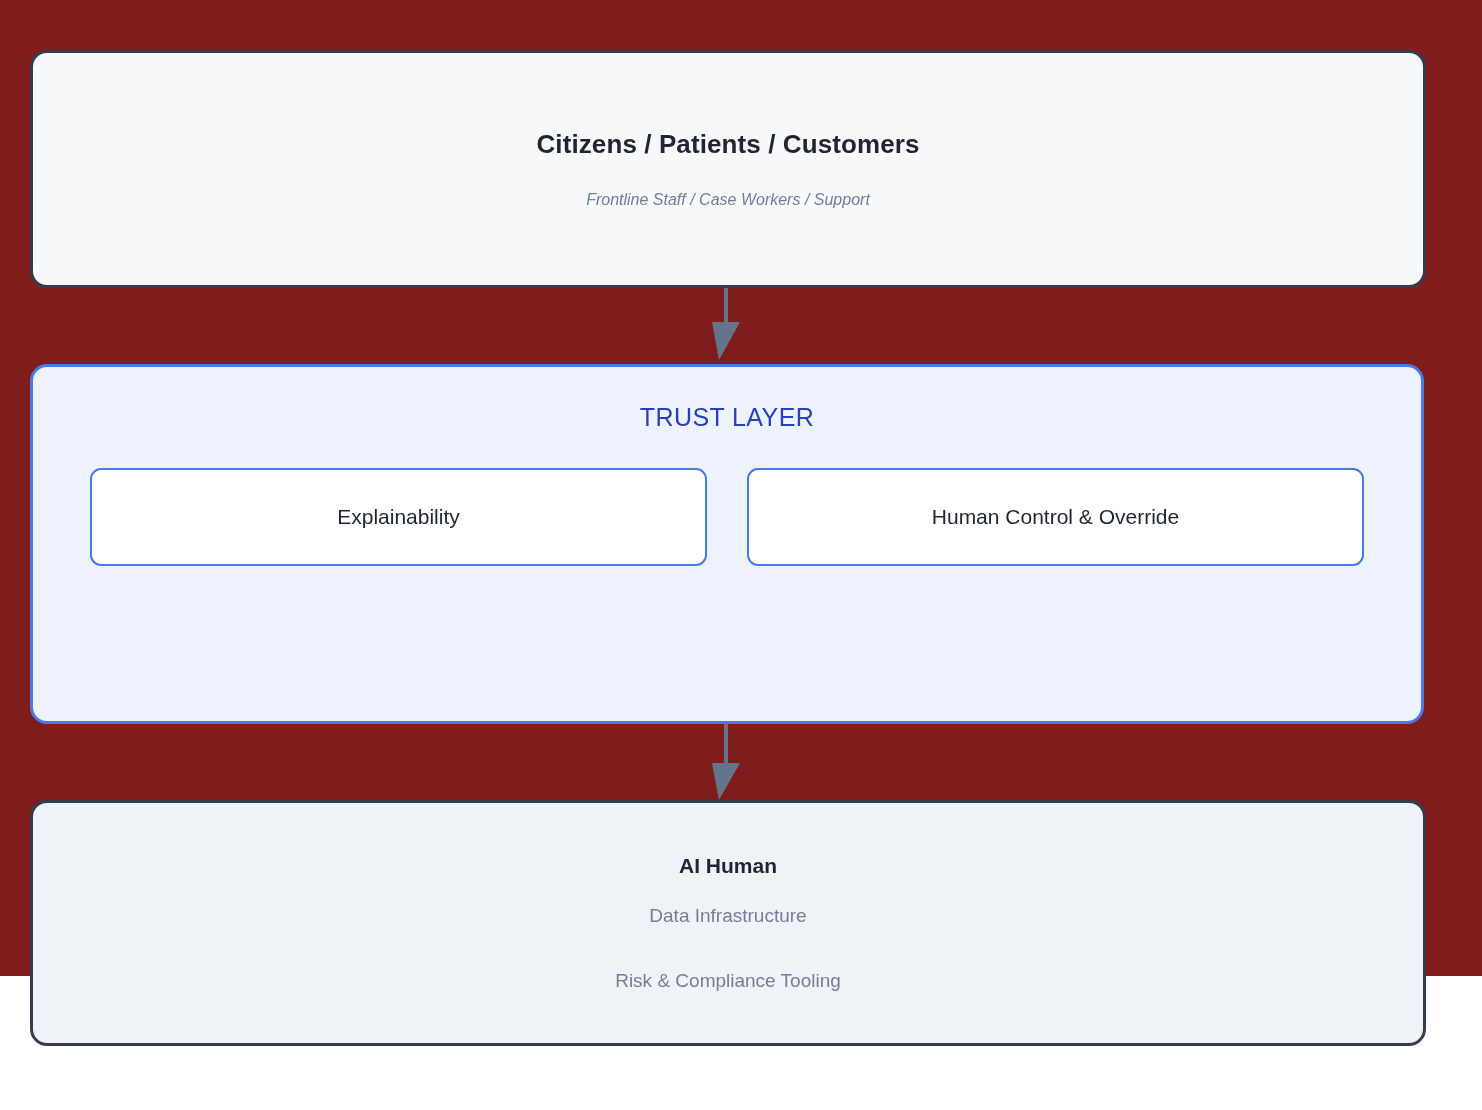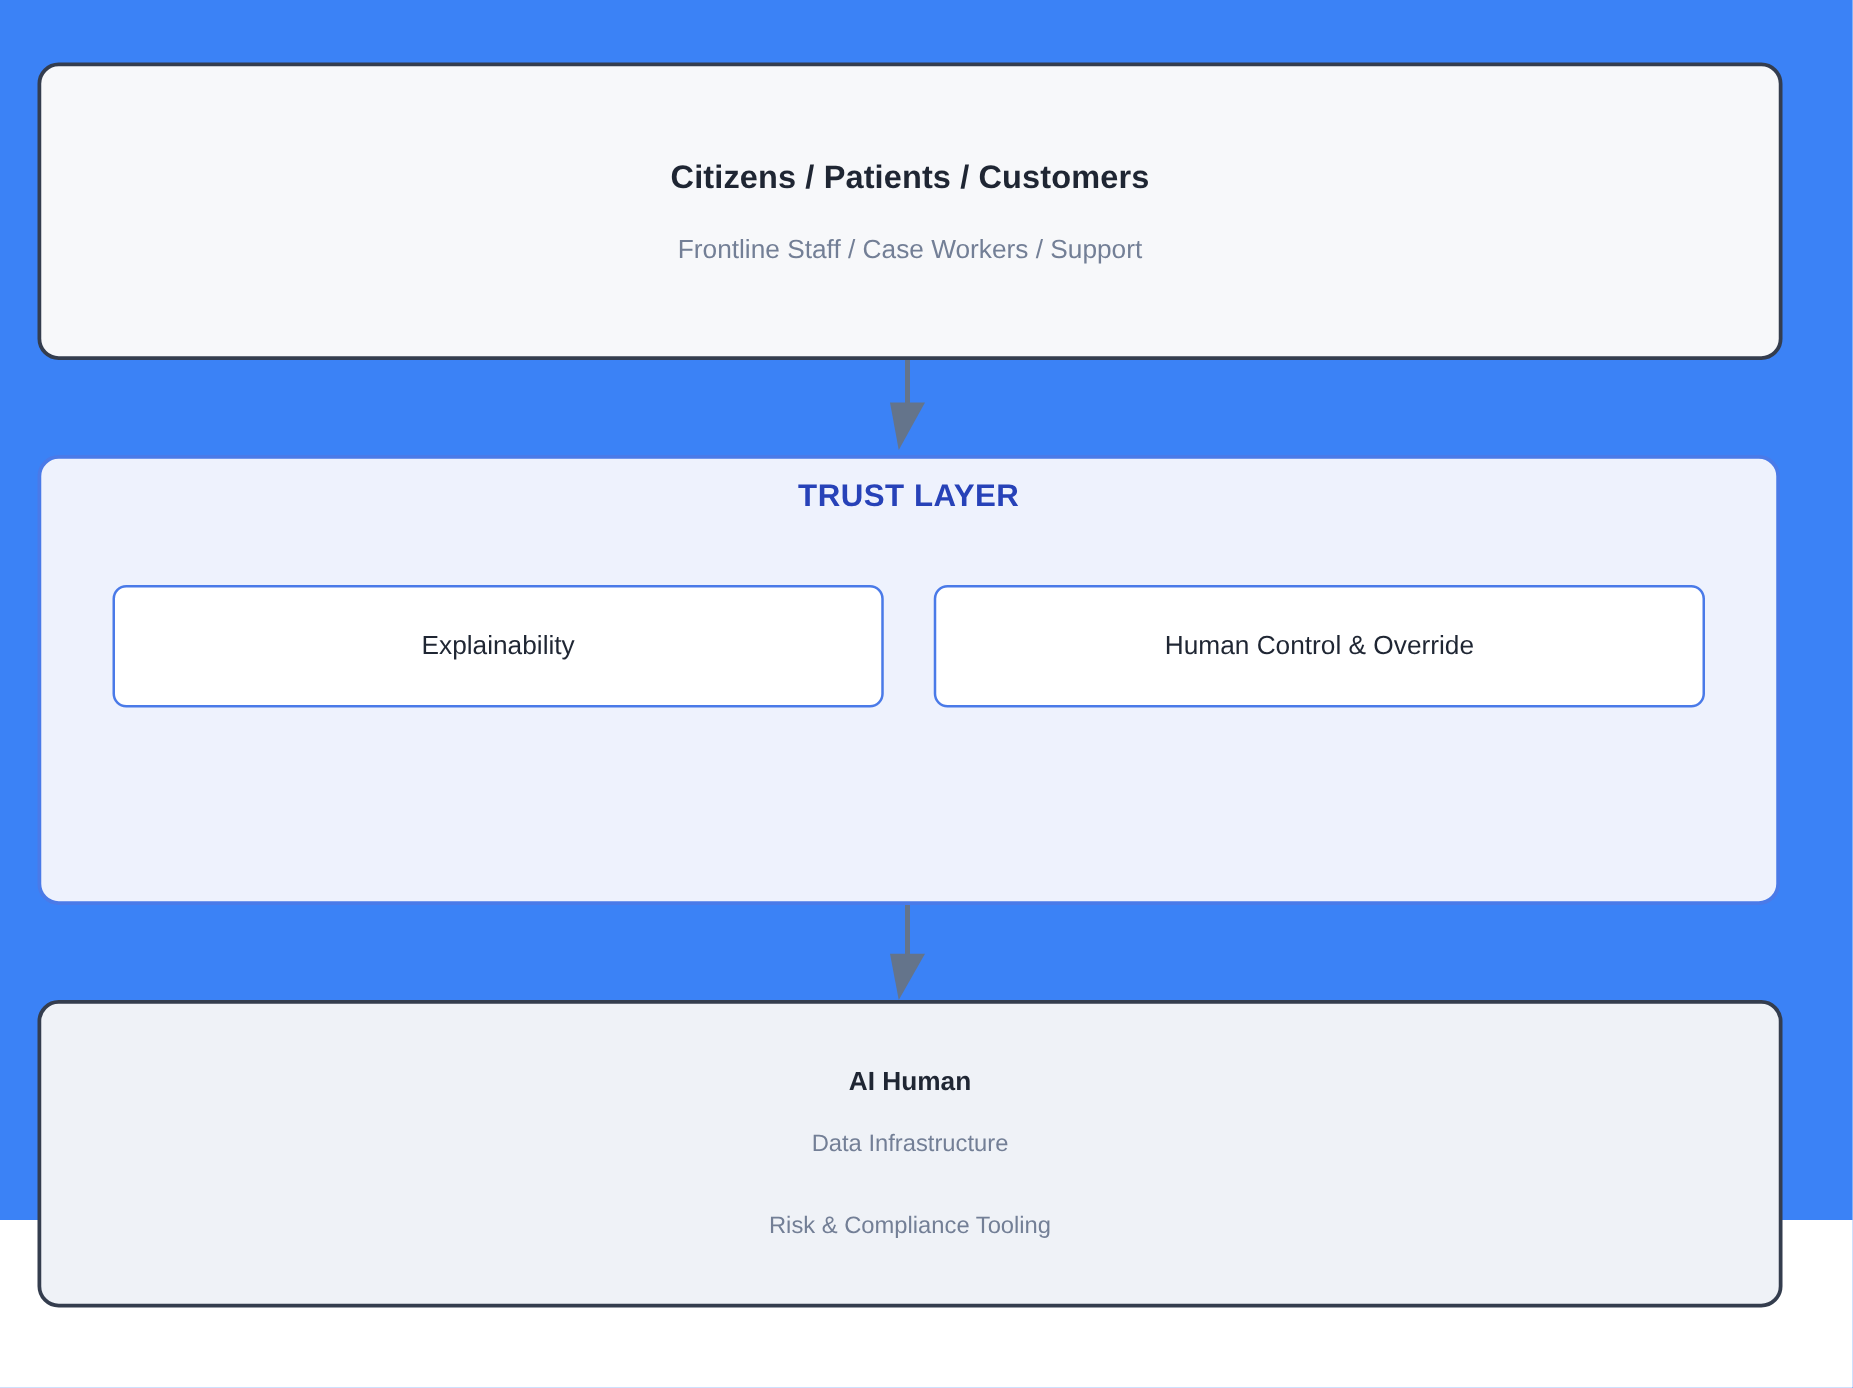--- a/index.html
+++ b/index.html
@@ -12,21 +12,21 @@
     height: 1110px;
     font-family: "Liberation Sans", sans-serif;
     -webkit-font-smoothing: antialiased;
     overflow: hidden;
   }
 
   .canvas {
     position: relative;
     width: 1482px;
     height: 976px;
-    background: #3b82f6;
+    background: #7f1d1d;
   }
 
   
   .layer-box {
     position: absolute;
     box-sizing: border-box;
     display: flex;
     flex-direction: column;
     align-items: center;
     justify-content: center;
@@ -44,44 +44,45 @@
   }
   .users-title {
     font-size: 26px;
     font-weight: bold;
     color: #1f2633;
     letter-spacing: 0.1px;
     margin: 0 0 30px 0;
     line-height: 1.2;
   }
   .users-sub {
-    font-size: 21px;
+    font-size: 16px;
     font-weight: normal;
     color: #737f96;
     line-height: 1.2;
     margin: 0;
+    font-style: italic;
   }
 
   
   .trust-layer {
     left: 30px;
     top: 364px;
     width: 1394px;
     height: 360px;
     border: 3px solid #4a7ae8;
     border-radius: 17px;
     background: #eef2fd;
     justify-content: flex-start;
   }
   .trust-title {
     font-size: 25px;
-    font-weight: bold;
+    font-weight: normal;
     color: #2742b8;
     letter-spacing: 0.4px;
-    margin: 15px 0 0 0;
+    margin: 35px 0 0 0;
     line-height: 1.2;
   }
   .pillar-grid {
     position: absolute;
     left: 57px;
     top: 101px;
     width: 1274px;
     display: grid;
     grid-template-columns: 1fr 1fr;
     grid-template-rows: 98px 98px;

